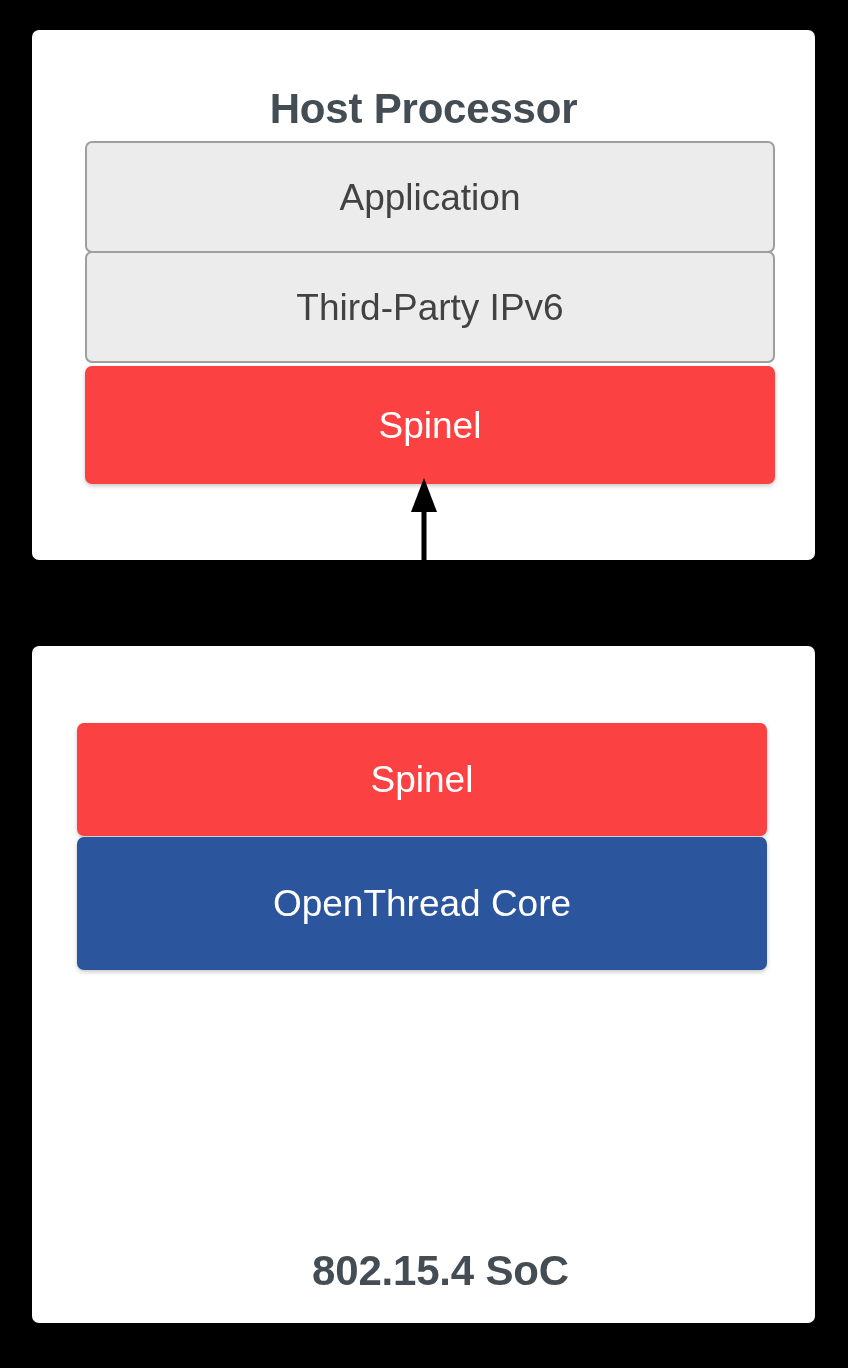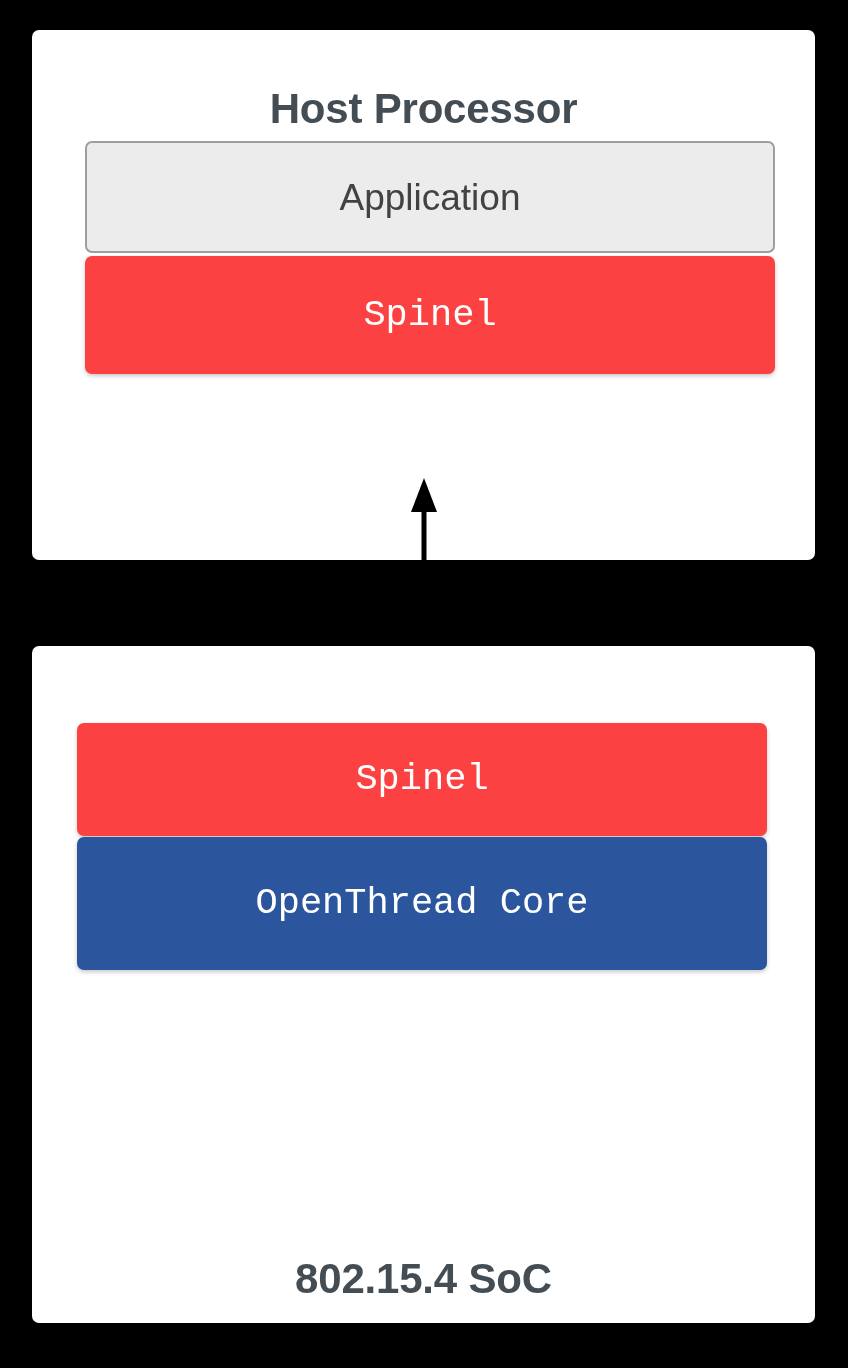--- a/index.html
+++ b/index.html
@@ -38,21 +38,21 @@
     left: 0;
     width: 100%;
     text-align: center;
     font-size: 42px;
     font-weight: bold;
     color: #454d54;
     letter-spacing: -0.2px;
     white-space: nowrap;
   }
   .title-host { top: 55px; }
-  .title-soc  { bottom: 20px; }
+  .title-soc  { bottom: 28px; padding-left: 17px; }
 
   
   .stack {
     position: absolute;
     left: 45px;      
     width: 690px;
   }
   .stack-host { top: 111px; padding-left: 8px; }   
   .stack-soc  { top: 77px;  }   
 
@@ -76,21 +76,20 @@
     color: #424242;
     height: 112px;
   }
   .layer.grey + .layer.grey { margin-top: -2px; }
 
   
   .layer.filled {
     color: #ffffff;
     border: none;
     box-shadow: 0 2px 4px rgba(0,0,0,0.22);
-    font-family: Liberation Mono, monospace;
   }
 
   .layer.red   { background: #fb4141; }
   .layer.cyan  { background: #00acdb; }
   .layer.navy  { background: #2b559c; }
 
   .h-118 { height: 118px; }
   .h-113 { height: 113px; }
   .h-133 { height: 133px; }
 
@@ -116,20 +115,23 @@
   <div class="card card-host">
 
     <div class="card-title title-host">Host Processor</div>
 
     <div class="stack stack-host">
 
       <div class="layer grey">
         <span>Application</span>
       </div>
 
+      <div class="layer grey">
+        <span>Third-Party IPv6</span>
+      </div>
 
       <div class="layer filled red h-118 host-spinel">
         <span>Spinel</span>
       </div>
 
     </div>
   </div>
 
   <svg class="arrow" viewBox="0 0 40 250">
     <line x1="20" y1="16" x2="20" y2="234" stroke="#000000" stroke-width="5"></line>

